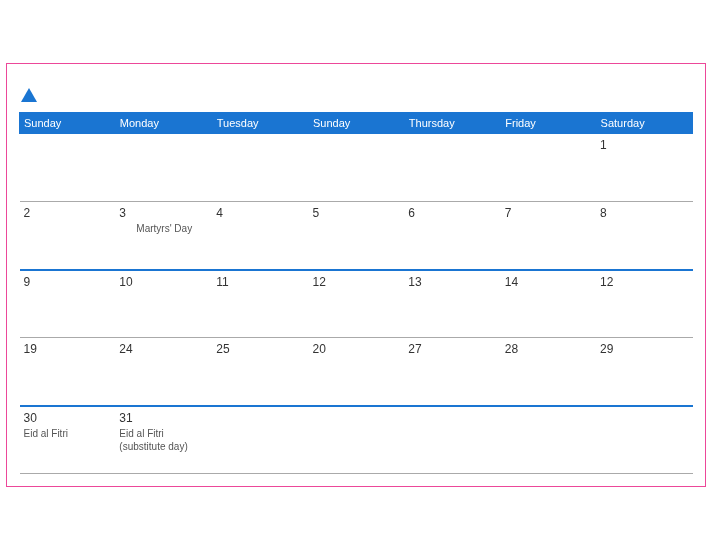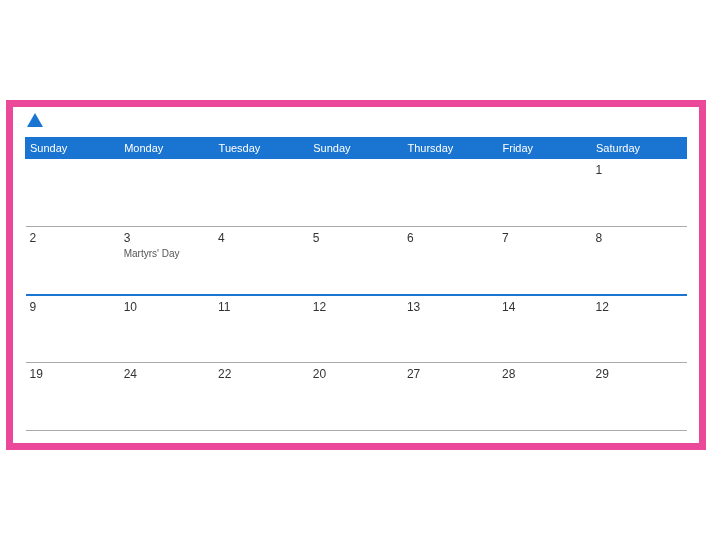--- a/index.html
+++ b/index.html
@@ -8,22 +8,22 @@
       background: #fff;
       width: 712px;
       height: 550px;
       display: flex;
       align-items: center;
       justify-content: center;
     }
     .calendar-wrapper {
       width: 700px;
       background: #fff;
-      border: 7px solid #ec4899;
-      padding: 6px 12px 12px;
+      border: 1px solid #ec4899;
+      padding: 24px 12px 12px;
     }
     .header {
       display: flex;
       align-items: center;
       justify-content: space-between;
       margin-bottom: 8px;
     }
     .logo {
       display: flex;
       align-items: center;
@@ -150,21 +150,21 @@
           <td></td>
           <td></td>
           <td>
             <span class="day-num">1</span>
           </td>
         </tr>
         <tr class="week-row week-row-odd">
           <td>
             <span class="day-num">2</span>
           </td>
-          <td><span class="day-num">3</span><span class="day-event" style="white-space: pre-line;">Martyrs' Day</span></td>
+          <td><span class="day-num">3</span><span class="day-event" style="white-space: pre-line; margin-left: 17px;">Martyrs' Day</span></td>
           <td>
             <span class="day-num">4</span>
           </td>
           <td>
             <span class="day-num">5</span>
           </td>
           <td>
             <span class="day-num">6</span>
           </td>
           <td>
@@ -198,30 +198,40 @@
           </td>
         </tr>
         <tr class="week-row">
           <td>
             <span class="day-num">19</span>
           </td>
           <td>
             <span class="day-num">24</span>
           </td>
           <td>
-            <span class="day-num">22</span>
+            <span class="day-num">25</span>
           </td>
           <td>
             <span class="day-num">20</span>
           </td>
           <td>
             <span class="day-num">27</span>
           </td>
           <td>
             <span class="day-num">28</span>
           </td>
           <td>
             <span class="day-num">29</span>
           </td>
+        </tr>
+        <tr class="week-row week-row-odd row-top-blue">
+          <td><span class="day-num">30</span><span class="day-event" style="white-space: pre-line;">Eid al Fitri</span></td>
+          <td><span class="day-num">31</span><span class="day-event" style="white-space: pre-line;">Eid al Fitri
+(substitute day)</span></td>
+          <td></td>
+          <td></td>
+          <td></td>
+          <td></td>
+          <td></td>
         </tr>
       </tbody>
   </table>
 </div>
 
 </body></html>

